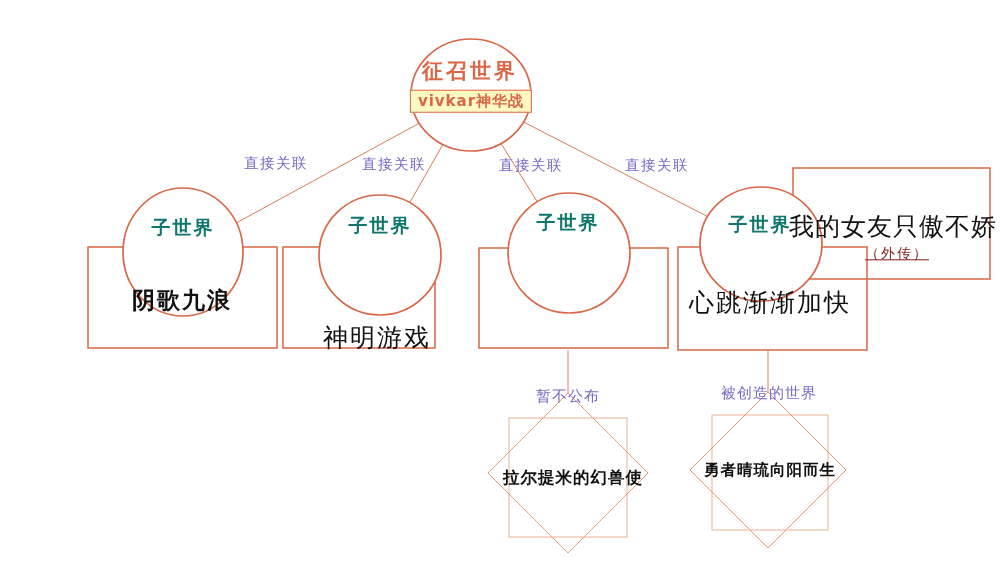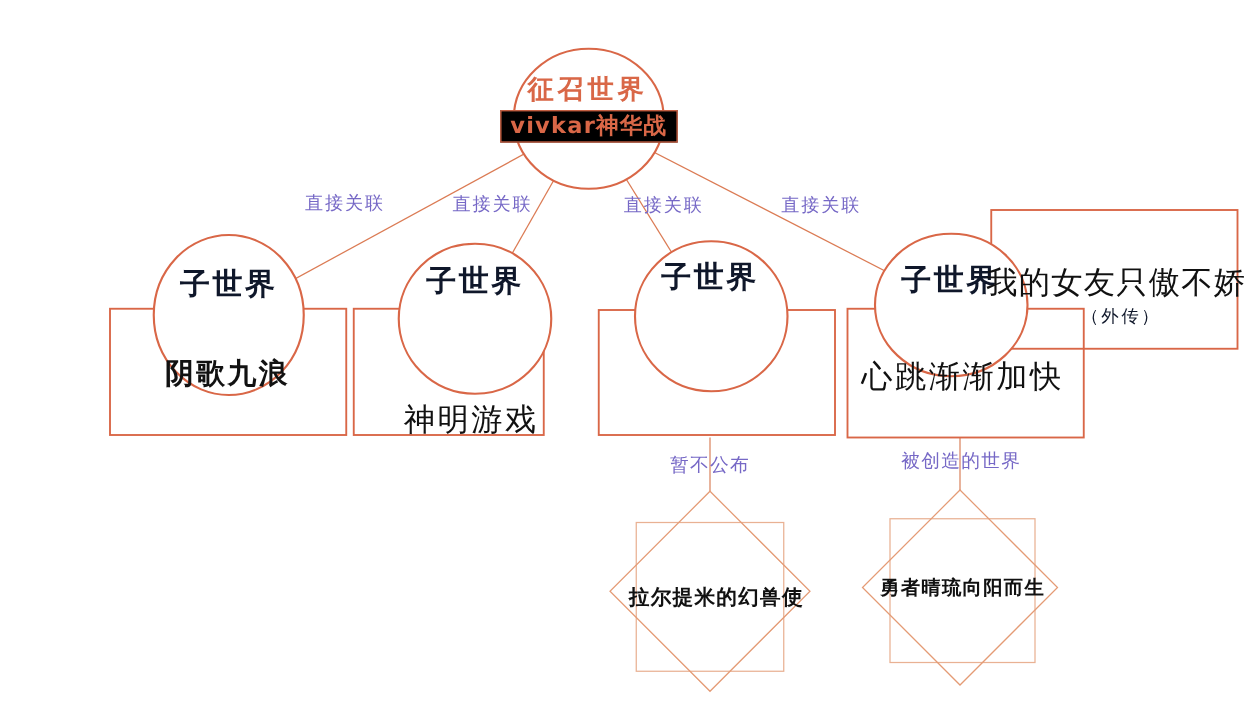--- a/index.html
+++ b/index.html
@@ -14,45 +14,45 @@
   .lbl{
     position:absolute;
     transform:translate(-50%,-50%);
     white-space:nowrap;
     line-height:1.1;
   }
   .root-title{
     font-size:21px;font-weight:bold;color:#D96747;letter-spacing:3px;
   }
   .root-subtitle{
-    font-size:18px;font-weight:bold;color:#D96747;
+    font-size:15px;font-weight:bold;color:#D96747;
     border:1.5px solid #D96747;
-    padding:2px 7px;background:#000000;letter-spacing:1px;
+    padding:2px 7px;background:#fef9c3;letter-spacing:1px;
   }
   .edge-label{
     font-size:14.5px;color:#7668C6;letter-spacing:1.5px;font-weight:500;
   }
   .child-role{
-    font-size:24px;font-weight:bold;color:#0f172a;letter-spacing:2px;
+    font-size:19px;font-weight:bold;color:#0f766e;letter-spacing:2px;
   }
   .world-name{
-    font-family:Liberation Mono, monospace;
+    font-family:Liberation Serif, serif;
     font-size:25px;color:#111111;letter-spacing:2px;
   }
   .world-name.brush{font-weight:bold;font-size:23px;}
   .side-title{
     font-family:"Liberation Serif","DejaVu Serif",serif;
     font-size:25px;color:#111111;letter-spacing:1px;
   }
   .side-sub{
     font-family:"Liberation Serif","DejaVu Serif",serif;
-    font-size:14px;color:#0f172a;letter-spacing:2px;
+    font-size:14px;color:#7f1d1d;letter-spacing:2px;text-decoration:underline;
   }
   .sub-edge-label{
-    font-size:15px;color:#7668C6;letter-spacing:1px;font-weight:500;
+    font-size:15px;color:#7668C6;letter-spacing:1px;font-weight:500;margin-top:24px;
   }
   .diamond-text{
     font-size:16.5px;font-weight:bold;color:#111111;letter-spacing:1px;
   }
 </style>
 </head>
 <body>
 
 <div id="canvas">
 

